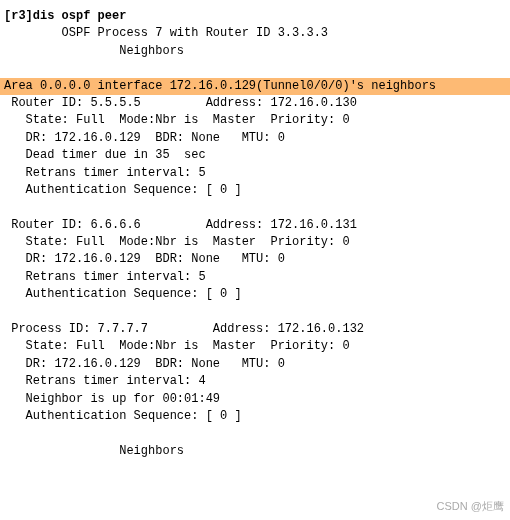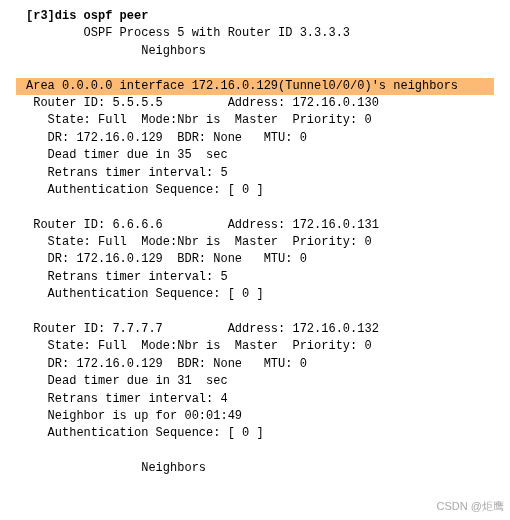--- a/index.html
+++ b/index.html
@@ -7,21 +7,21 @@
       width: 510px;
       height: 520px;
       background: #fff;
       font-family: 'Courier New', Courier, monospace;
       font-size: 12px;
       color: #000;
       overflow: hidden;
     }
     .terminal {
       background: #fff;
-      padding: 8px 26px;
+      padding: 8px 4px;
       width: 510px;
       height: 520px;
       position: relative;
       overflow: hidden;
     }
     .line {
       line-height: 1.45;
       white-space: pre;
     }
     .prompt {
@@ -42,21 +42,21 @@
       color: #aaa;
       font-family: Liberation Sans, sans-serif;
     }
   </style>
 </head>
 <body>
 
 <div class="terminal">
 
   <div class="line prompt">[r3]dis ospf peer</div>
-  <div class="line">        OSPF Process 5 with Router ID 3.3.3.3</div>
+  <div class="line">        OSPF Process 7 with Router ID 3.3.3.3</div>
   <div class="line">                Neighbors</div>
   <div class="line">&nbsp;</div>
 
   <span class="highlight-row">
     <div class="line">Area 0.0.0.0 interface 172.16.0.129(Tunnel0/0/0)'s neighbors</div>
   </span>
   <div class="line"> Router ID: 5.5.5.5         Address: 172.16.0.130</div>
   <div class="line">   State: Full  Mode:Nbr is  Master  Priority: 0</div>
   <div class="line">   DR: 172.16.0.129  BDR: None   MTU: 0</div>
   <div class="line">   Dead timer due in 35  sec</div>
@@ -66,24 +66,23 @@
   <div class="line">&nbsp;</div>
 
   <div class="line"> Router ID: 6.6.6.6         Address: 172.16.0.131</div>
   <div class="line">   State: Full  Mode:Nbr is  Master  Priority: 0</div>
   <div class="line">   DR: 172.16.0.129  BDR: None   MTU: 0</div>
   <div class="line">   Retrans timer interval: 5</div>
   <div class="line">   Authentication Sequence: [ 0 ]</div>
 
   <div class="line">&nbsp;</div>
 
-  <div class="line"> Router ID: 7.7.7.7         Address: 172.16.0.132</div>
+  <div class="line"> Process ID: 7.7.7.7         Address: 172.16.0.132</div>
   <div class="line">   State: Full  Mode:Nbr is  Master  Priority: 0</div>
   <div class="line">   DR: 172.16.0.129  BDR: None   MTU: 0</div>
-  <div class="line">   Dead timer due in 31  sec</div>
   <div class="line">   Retrans timer interval: 4</div>
   <div class="line">   Neighbor is up for 00:01:49</div>
   <div class="line">   Authentication Sequence: [ 0 ]</div>
 
   <div class="line">&nbsp;</div>
   <div class="line">                Neighbors</div>
 
   <div class="watermark">CSDN @炬鹰</div>
 </div>
 

